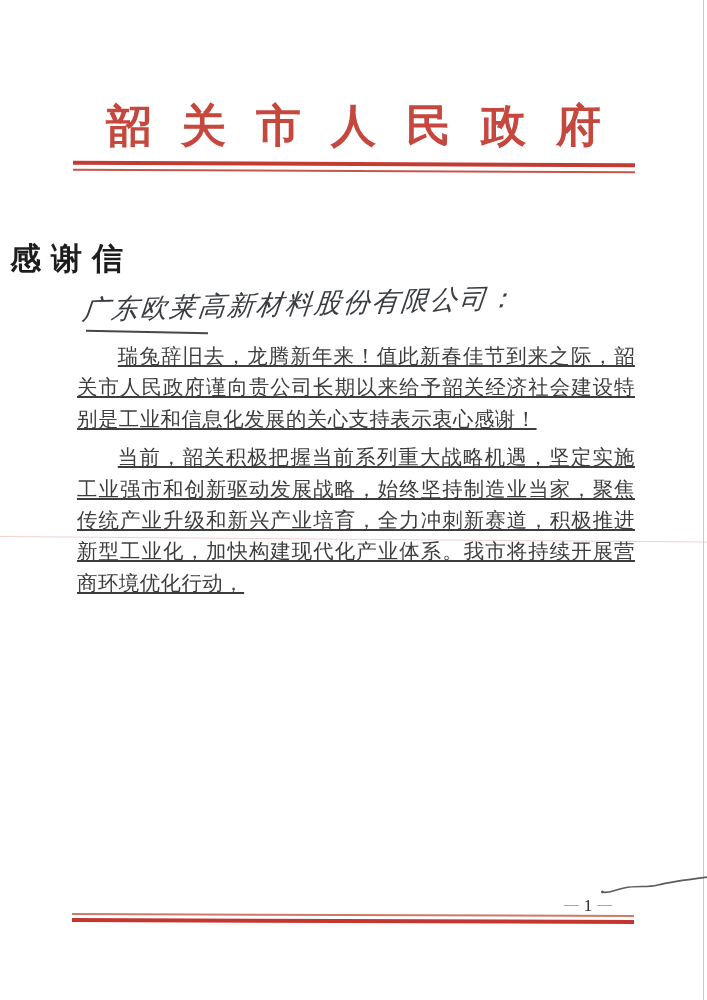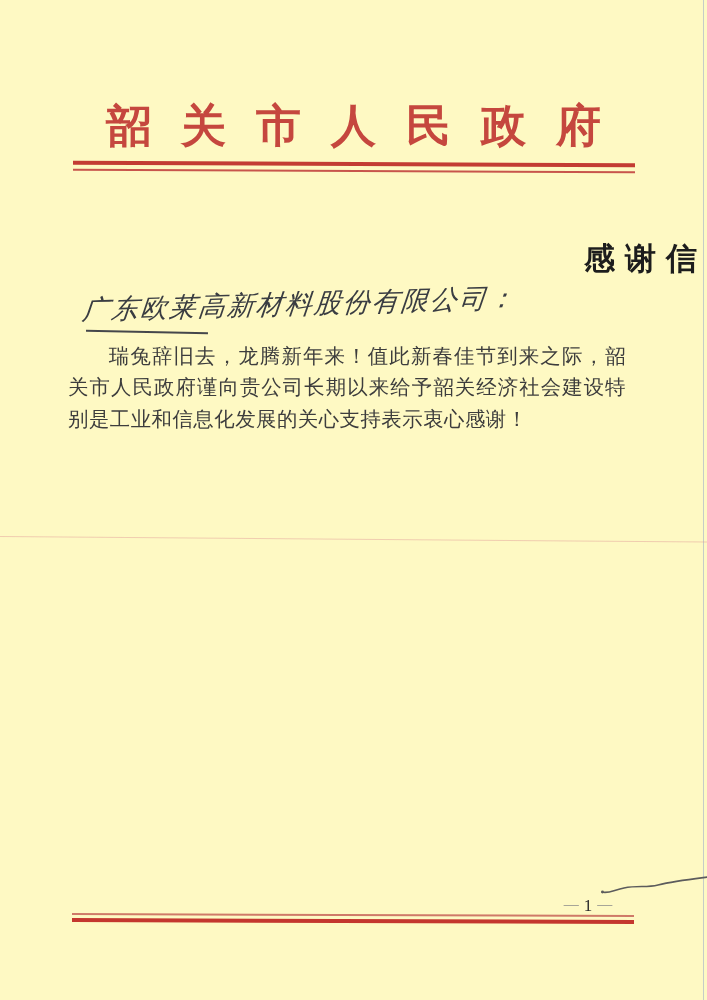--- a/index.html
+++ b/index.html
@@ -6,21 +6,21 @@
     margin: 0;
     padding: 0;
     background: #9a9a9a;
     font-family: "Liberation Serif", "DejaVu Serif", serif;
   }
   .page {
     position: relative;
     width: 707px;
     height: 1000px;
     margin: 0 auto;
-    background: #fef9c3;
+    background: #ffffff;
     overflow: hidden;
   }
   
   .scan-edge-right {
     position: absolute;
     top: 0; right: 3px;
     width: 1px; height: 1000px;
     background: #c6ccc8;
   }
   
@@ -53,21 +53,21 @@
     height: 2px;
     background: #c8554c;
     top: 170px;
     transform: rotate(0.25deg);
   }
   .letter-title {
     position: absolute;
     top: 238px;
     left: 0;
     width: 100%;
-    text-align: right;
+    text-align: left;
     color: #1d1d1d;
     font-size: 31px;
     font-weight: bold;
     letter-spacing: 10px;
     text-indent: 10px;
   }
   
   .salutation {
     position: absolute;
     top: 292px;
@@ -87,27 +87,28 @@
     left: 86px;
     width: 122px;
     height: 2px;
     background: #45474b;
     transform: rotate(1.2deg);
   }
   
   .body-text {
     position: absolute;
     top: 341px;
-    left: 68px;
+    left: 77px;
     width: 558px;
     color: #3d3d3d;
     font-size: 20.4px;
     line-height: 31.4px;
     text-align: justify;
     letter-spacing: 0.5px;
+    text-decoration: underline;
   }
   .body-text p {
     margin: 0;
     text-indent: 2em;
   }
   .body-text p.para-gap {
     margin-top: 7px;
   }
   
   .scan-crease {
@@ -175,20 +176,21 @@
   <div class="head-rule-thick"></div>
   <div class="head-rule-thin"></div>
 
   <div class="letter-title">感谢信</div>
 
   <div class="salutation">广东欧莱高新材料股份有限公司：</div>
   <div class="salutation-underline"></div>
 
   <div class="body-text">
     <p>瑞兔辞旧去，龙腾新年来！值此新春佳节到来之际，韶关市人民政府谨向贵公司长期以来给予韶关经济社会建设特别是工业和信息化发展的关心支持表示衷心感谢！</p>
+    <p class="para-gap">当前，韶关积极把握当前系列重大战略机遇，坚定实施工业强市和创新驱动发展战略，始终坚持制造业当家，聚焦传统产业升级和新兴产业培育，全力冲刺新赛道，积极推进新型工业化，加快构建现代化产业体系。我市将持续开展营商环境优化行动，</p>
   </div>
 
   <div class="scan-crease"></div>
 
   <svg class="pen-mark" width="110" height="30" viewBox="0 0 110 30">
     <path d="M2,26 C8,28 14,24 24,22 C38,19 46,22 58,19 C74,15 92,13 108,11" fill="none" stroke="#5c5c5c" stroke-width="1.6" stroke-linecap="round"></path>
     <circle cx="2.5" cy="26" r="1.4" fill="#5c5c5c"></circle>
   </svg>
 
   <div class="page-number">

